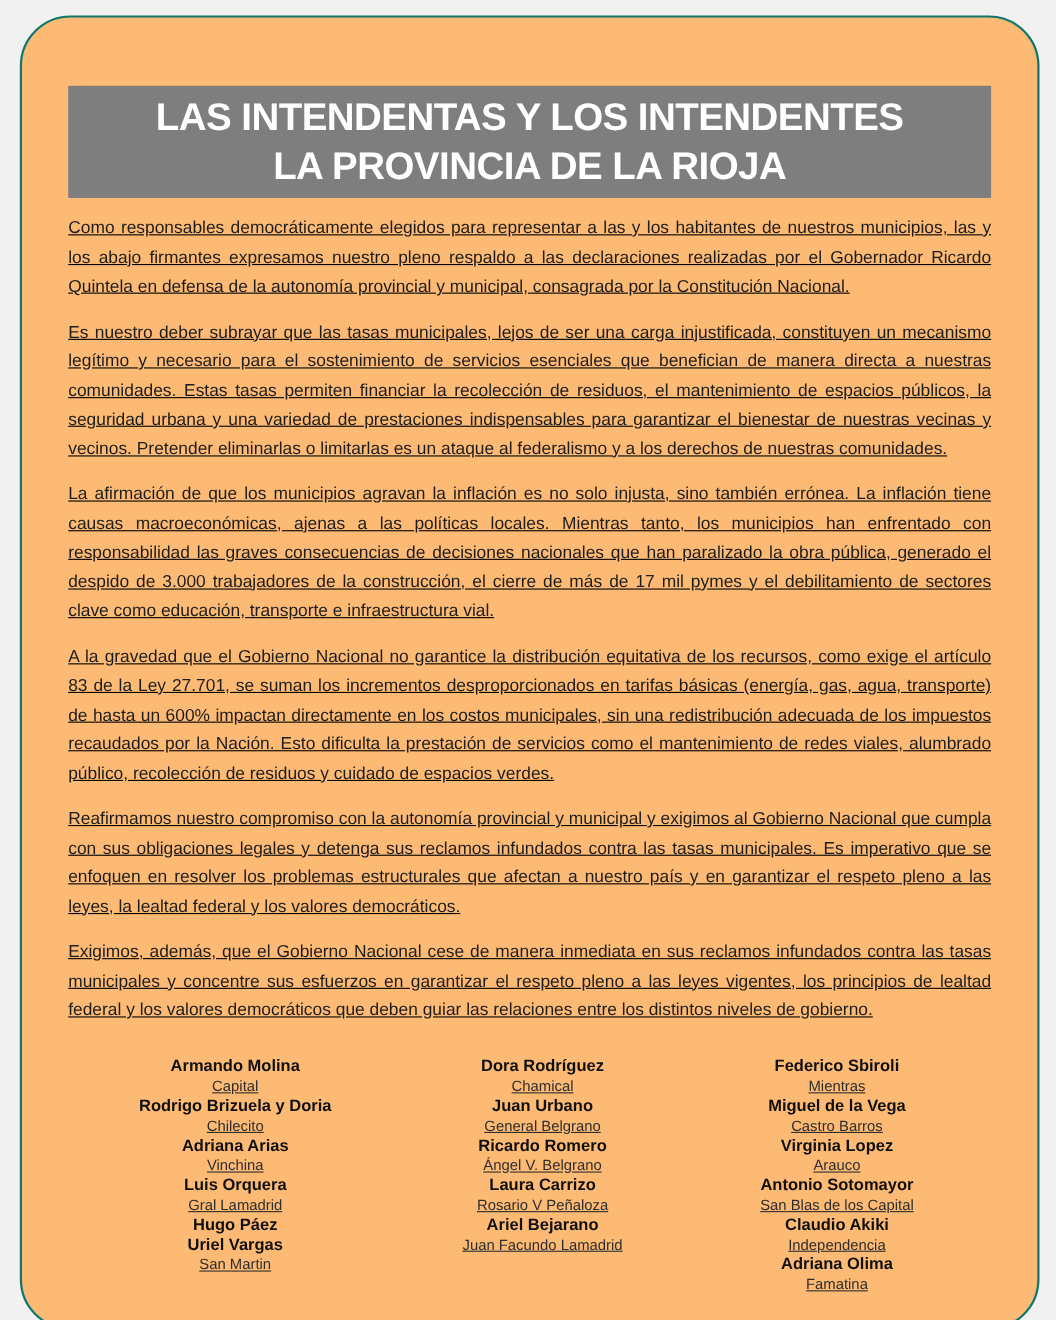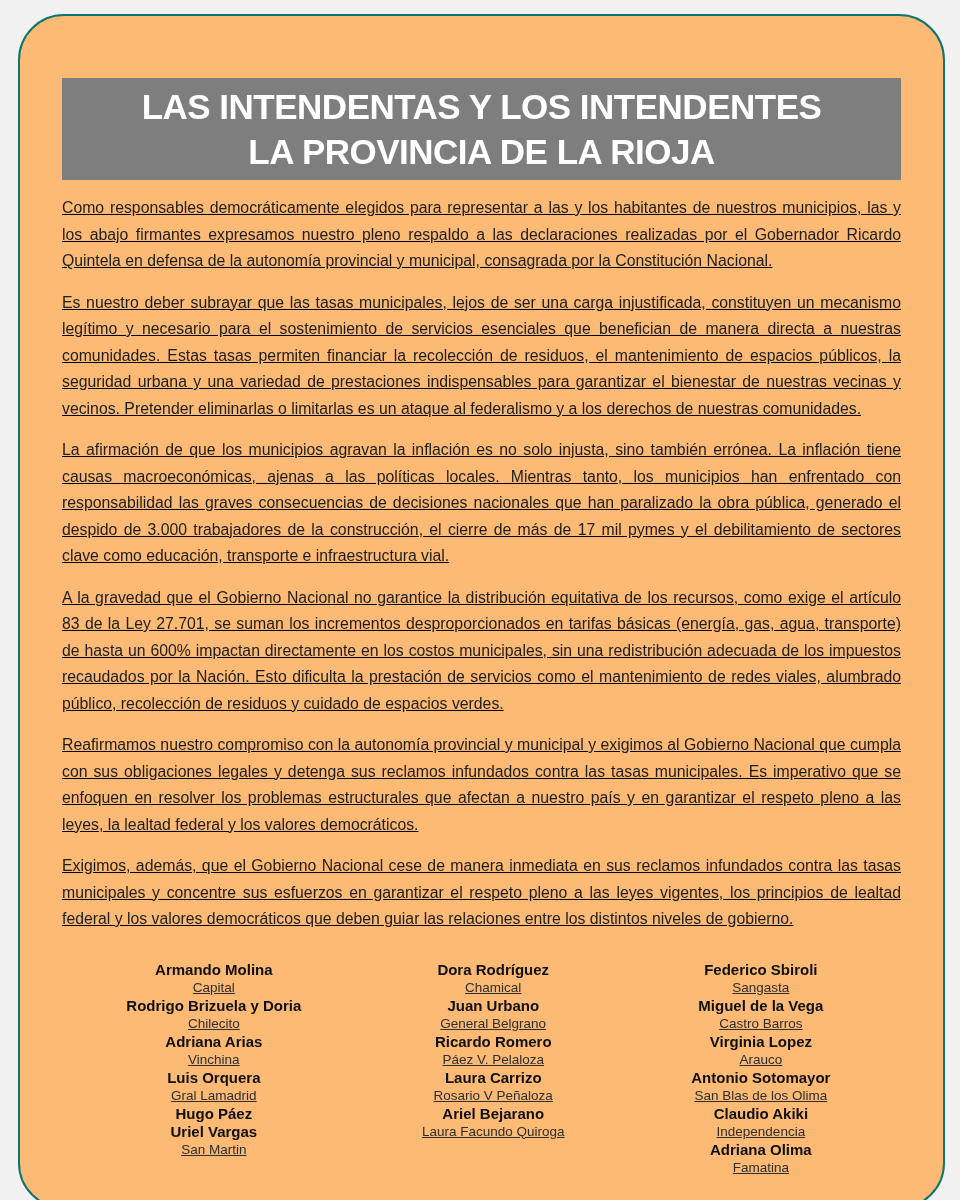--- a/index.html
+++ b/index.html
@@ -118,48 +118,48 @@
       <div class="sig-entry">
         <div class="sig-name">Dora Rodríguez</div>
         <div class="sig-place">Chamical</div>
       </div>
       <div class="sig-entry">
         <div class="sig-name">Juan Urbano</div>
         <div class="sig-place">General Belgrano</div>
       </div>
       <div class="sig-entry">
         <div class="sig-name">Ricardo Romero</div>
-        <div class="sig-place">Páez V. Pelaloza</div>
+        <div class="sig-place">Ángel V. Belgrano</div>
       </div>
       <div class="sig-entry">
         <div class="sig-name">Laura Carrizo</div>
         <div class="sig-place">Rosario V Peñaloza</div>
       </div>
       <div class="sig-entry">
         <div class="sig-name">Ariel Bejarano</div>
-        <div class="sig-place">Laura Facundo Quiroga</div>
+        <div class="sig-place">Juan Facundo Lamadrid</div>
       </div>
     </div>
 
     <div class="sig-col">
       <div class="sig-entry">
         <div class="sig-name">Federico Sbiroli</div>
-        <div class="sig-place">Sangasta</div>
+        <div class="sig-place">Mientras</div>
       </div>
       <div class="sig-entry">
         <div class="sig-name">Miguel de la Vega</div>
         <div class="sig-place">Castro Barros</div>
       </div>
       <div class="sig-entry">
         <div class="sig-name">Virginia Lopez</div>
         <div class="sig-place">Arauco</div>
       </div>
       <div class="sig-entry">
         <div class="sig-name">Antonio Sotomayor</div>
-        <div class="sig-place">San Blas de los Olima</div>
+        <div class="sig-place">San Blas de los Capital</div>
       </div>
       <div class="sig-entry">
         <div class="sig-name">Claudio Akiki</div>
         <div class="sig-place">Independencia</div>
       </div>
       <div class="sig-entry">
         <div class="sig-name">Adriana Olima</div>
         <div class="sig-place">Famatina</div>
       </div>
     </div>

